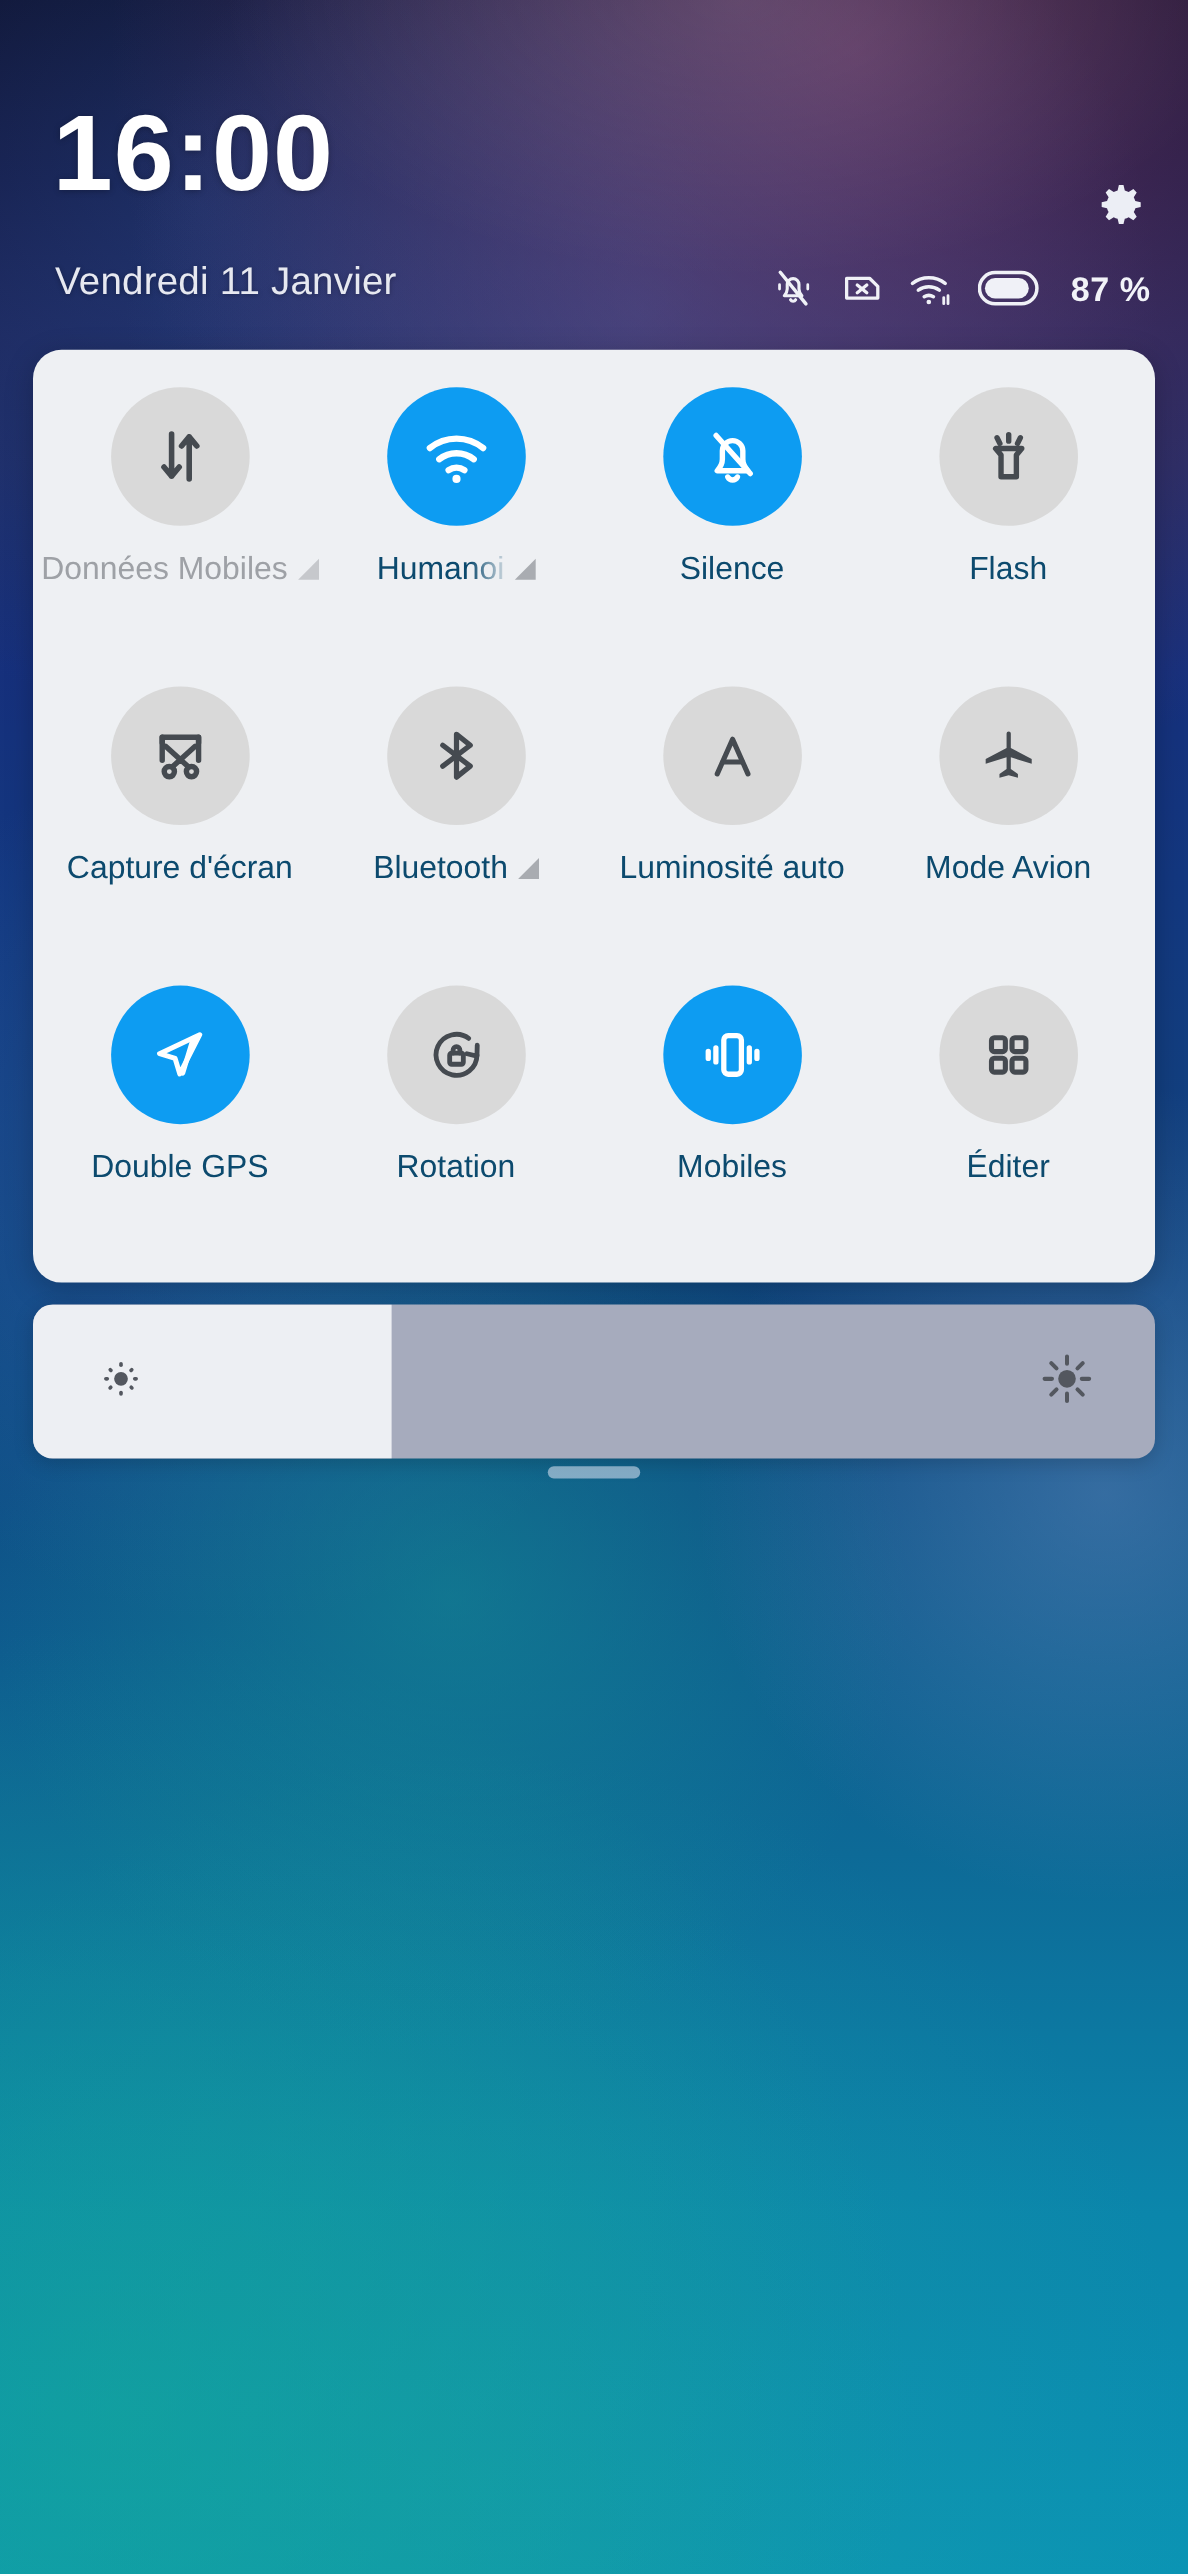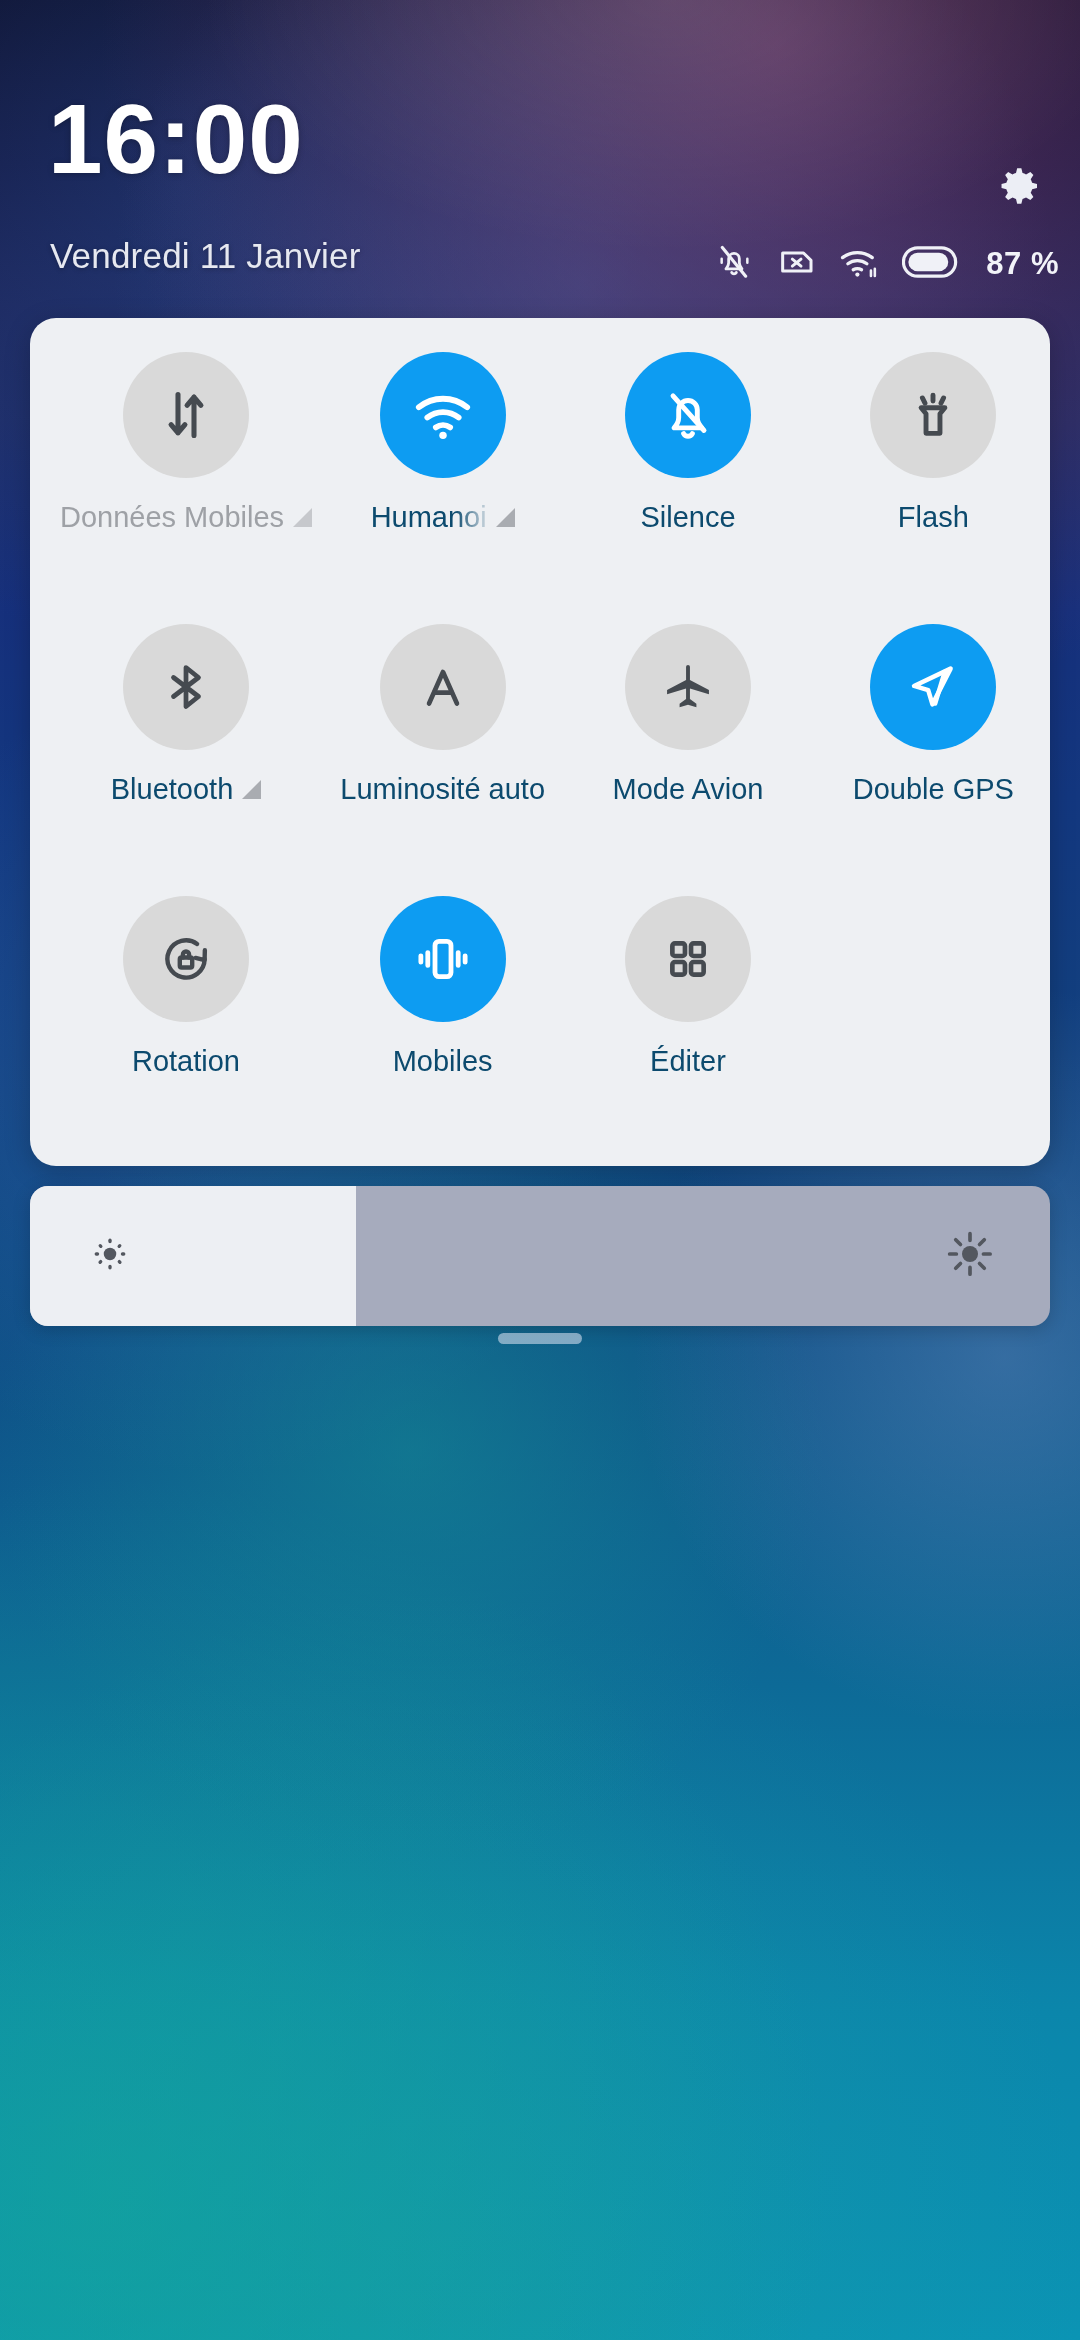--- a/index.html
+++ b/index.html
@@ -57,21 +57,21 @@
     text-shadow:0 1px 5px rgba(0,0,0,.28);
   }
 
   #gear-btn{
     position:absolute; right:36px; top:158px;
     width:56px; height:56px; cursor:pointer;
   }
   #gear-btn svg{ width:56px; height:56px; display:block; }
 
   #statusicons{
-    position:absolute; right:21px; top:240px;
+    position:absolute; right:34px; top:240px;
     height:48px; display:flex; align-items:center; gap:22px;
   }
   #statusicons .si{ display:block; }
   #battpct{
     font-size:31px; font-weight:700; color:#f2f3f8;
     letter-spacing:.5px; margin-left:4px;
   }
 
   
   #qs-panel{
@@ -82,21 +82,21 @@
   }
   #qs-grid{
     position:absolute; inset:0;
     display:grid;
     grid-template-columns:repeat(4,1fr);
     grid-template-rows:repeat(3,1fr);
     padding:18px 8px 14px 8px;
   }
   .tile{
     display:flex; flex-direction:column; align-items:center; justify-content:flex-start;
-    padding-top:16px; cursor:pointer; position:relative;margin-left:28px;
+    padding-top:16px; cursor:pointer; position:relative;
   }
   .tile-circle{
     width:126px; height:126px; border-radius:50%;
     background:#d9d9d9;
     display:flex; align-items:center; justify-content:center;
     flex:0 0 auto;
   }
   .tile.on .tile-circle{ background:#0d9cf2; }
   .tile-circle svg{ display:block; }
   .tile-label-row{
@@ -250,20 +250,34 @@
         <svg width="62" height="62" viewBox="0 0 24 24" fill="none" stroke="#454a50" stroke-width="1.9" stroke-linecap="round" stroke-linejoin="round">
           <path d="M7.4 9.2h9.2l-1.9 2.3v7.6H9.3v-7.6z"></path>
           <path d="M12 4.3v2.3M7.9 5.4l1 2M16.1 5.4l-1 2"></path>
         </svg>
       </div>
       <div class="tile-label-row">
         <span class="tile-label">Flash</span>
       </div>
     </div>
 
+    <div class="tile">
+      <div class="tile-circle">
+        <svg width="62" height="62" viewBox="0 0 24 24" fill="none" stroke="#454a50" stroke-width="1.9" stroke-linecap="round" stroke-linejoin="round">
+          <path d="M5.6 7.4V5.5h12.8v1.9"></path>
+          <path d="M5.6 5.5v8.1M18.4 5.5v8.1"></path>
+          <path d="M6.8 8.7 14.9 16M17.2 8.7 9.1 16"></path>
+          <circle cx="8.1" cy="17.6" r="1.8"></circle>
+          <circle cx="15.9" cy="17.6" r="1.8"></circle>
+        </svg>
+      </div>
+      <div class="tile-label-row">
+        <span class="tile-label">Capture d'écran</span>
+      </div>
+    </div>
 
     <div class="tile">
       <div class="tile-circle">
         <svg width="60" height="60" viewBox="0 0 24 24" fill="none" stroke="#454a50" stroke-width="1.9" stroke-linecap="round" stroke-linejoin="round">
           <path d="M7 8.2 17 15.8 12 19.8V4.2l5 4L7 15.8"></path>
         </svg>
       </div>
       <div class="tile-label-row">
         <span class="tile-label">Bluetooth</span>
         <span class="expand-tri"></span>

